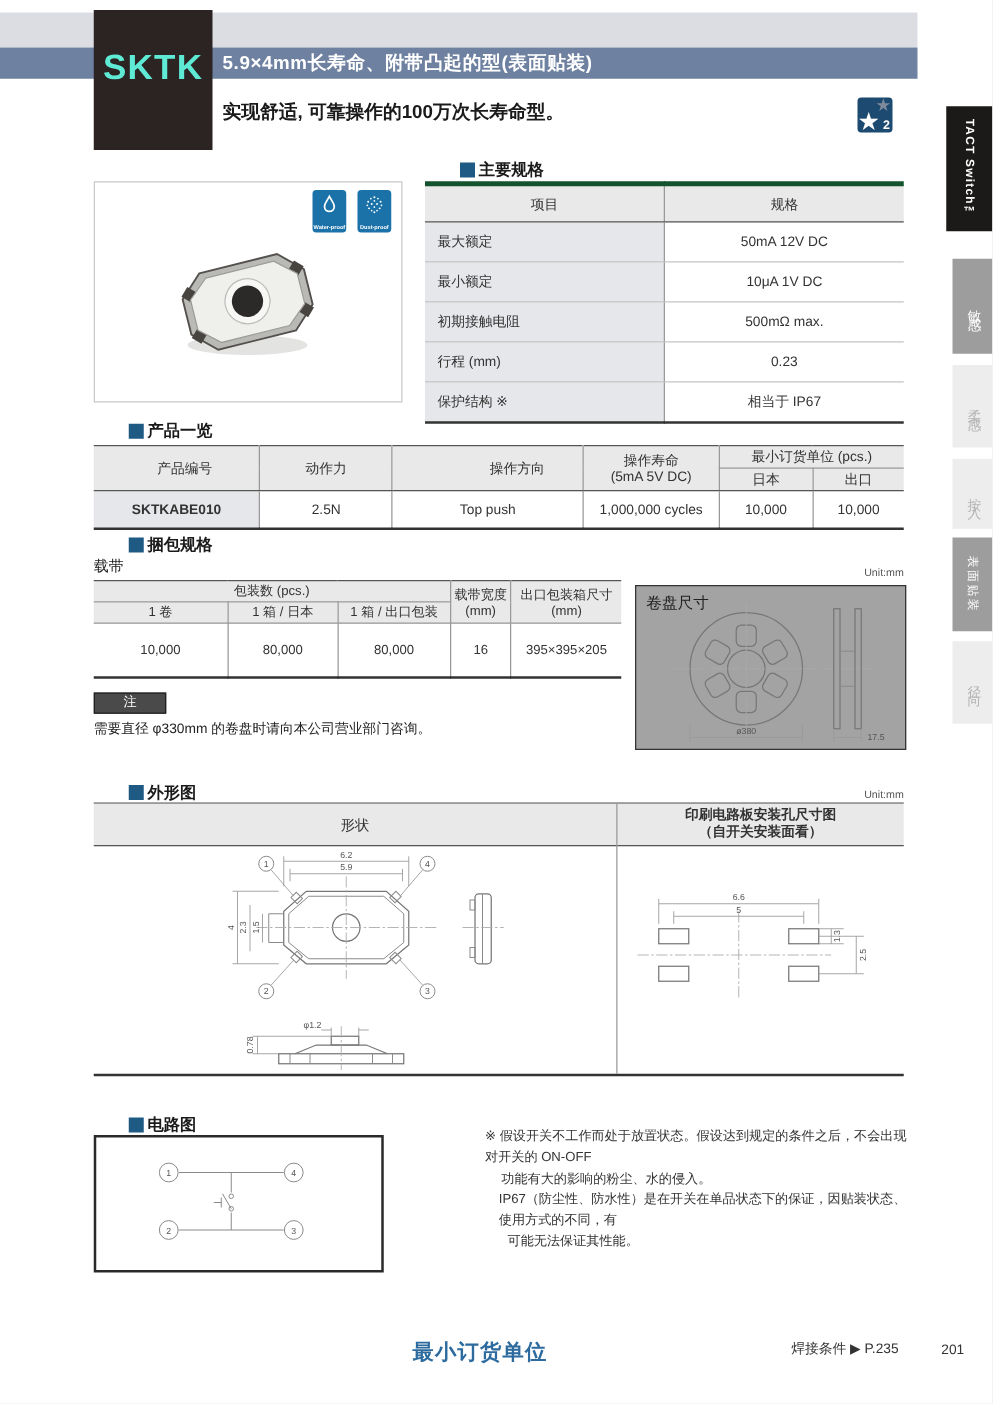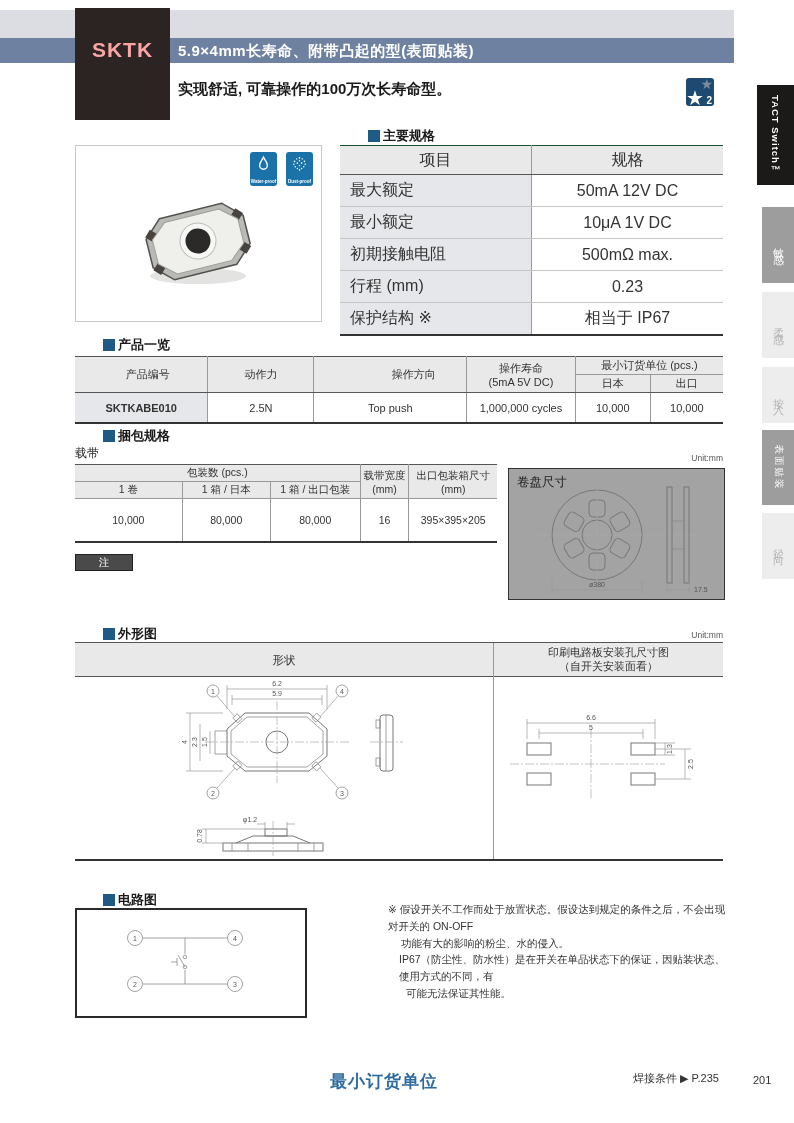--- a/index.html
+++ b/index.html
@@ -5,21 +5,21 @@
   html,body{margin:0;padding:0;background:#e9e9e7;}
   .page{position:relative;width:794px;height:1123px;background:#fff;margin:0 auto;
         font-family:"Liberation Sans","DejaVu Sans",sans-serif;color:#222;overflow:hidden;}
   .abs{position:absolute;}
 
   
   .band-gray{left:0;top:10px;width:734px;height:28px;background:#dcdde3;}
   .band-blue{left:0;top:38px;width:734px;height:25px;background:#6e81a0;}
   .hdr-title{left:178px;top:38px;height:25px;line-height:25px;color:#fff;font-weight:bold;font-size:15px;letter-spacing:.5px;}
   .sktk-box{left:75px;top:8px;width:95px;height:112px;background:#2b2423;text-align:center;}
-  .sktk-box span{display:block;margin-top:30px;color:#fca5a5;font-weight:bold;font-size:21px;letter-spacing:1px;}
+  .sktk-box span{display:block;margin-top:30px;color:#5eead4;font-weight:bold;font-size:28px;letter-spacing:1px;}
   .subtitle{left:178px;top:80px;font-weight:bold;font-size:15px;color:#1a1a1a;}
   .star-badge{left:686px;top:78px;width:28px;height:28px;background:#1d4a70;border-radius:3px;overflow:hidden;}
   .star-gray{position:absolute;right:1px;top:-2px;font-size:14px;color:#7d8a9c;}
   .star-white{position:absolute;left:0px;bottom:-4px;font-size:20px;color:#fff;}
   .star-num{position:absolute;right:2px;bottom:0px;font-size:10px;color:#fff;font-weight:bold;}
 
   
   .side-tact{left:757px;top:85px;width:37px;height:100px;background:#1c1a19;display:flex;align-items:center;justify-content:center;}
   .side-tact span{writing-mode:vertical-rl;color:#fff;font-size:9.5px;font-weight:bold;letter-spacing:1px;}
   .vtab{left:762px;width:32px;display:flex;align-items:center;justify-content:center;}
@@ -37,21 +37,21 @@
   .imgbox{left:75px;top:145px;width:245px;height:175px;border:1px solid #c9c9c9;background:#fff;}
   .badge{position:absolute;top:6px;width:27px;height:34px;background:#1a72a8;border-radius:3px;text-align:center;}
   .badge .lbl{position:absolute;bottom:2px;left:0;right:0;color:#fff;font-size:4.5px;font-weight:bold;}
   .badge svg{margin-top:3px;}
 
   
   table{border-collapse:collapse;}
   td,th{font-weight:normal;}
 
   .spec{left:340px;top:145px;}
-  .spec table{width:383px;font-size:16px;color:#333;border-top:1px solid #14532d;border-bottom:2px solid #333;}
+  .spec table{width:383px;font-size:11px;color:#333;border-top:4px solid #14532d;border-bottom:2px solid #333;}
   .spec th{background:#e9e9e9;height:26px;border-bottom:1px solid #555;text-align:center;}
   .spec td{height:29px;border-bottom:1px solid #c4c4c4;}
   .spec td.i{background:#e5e7ea;padding-left:10px;width:50%;border-right:1px solid #999;}
   .spec th.i{border-right:1px solid #999;}
   .spec td.v{text-align:center;}
   .spec tr:last-child td{border-bottom:none;}
 
   .prod{left:75px;top:356px;}
   .prod table{width:648px;font-size:11px;color:#333;border-top:1px solid #555;border-bottom:2px solid #333;}
   .prod th{background:#e9e9e9;text-align:center;border:1px solid #999;border-top:none;font-size:11px;}
@@ -72,21 +72,21 @@
   .reel-title{position:absolute;left:8px;top:5px;font-size:12.5px;color:#222;}
 
   .notebadge{left:75px;top:554px;width:56px;height:15px;background:#4a4a4a;border:1px solid #222;color:#fff;
              font-size:10.5px;text-align:center;line-height:15px;}
   .notetext{left:75px;top:575px;font-size:11px;color:#222;}
 
   .outline-table{left:75px;top:642px;width:648px;height:216px;border-top:1px solid #555;border-bottom:2px solid #333;}
   .outline-hdr{position:absolute;left:0;top:0;width:648px;height:34px;background:#e9e9e9;border-bottom:1px solid #555;box-sizing:border-box;}
   .outline-div{position:absolute;left:418px;top:0;width:1px;height:216px;background:#999;}
   .oh-shape{position:absolute;left:0;top:0;width:418px;height:34px;display:flex;align-items:center;justify-content:center;font-size:11.5px;color:#333;}
-  .oh-pcb{position:absolute;left:419px;top:0;width:229px;height:34px;display:flex;flex-direction:column;align-items:center;justify-content:center;font-size:11px;color:#333;line-height:1.25;}
+  .oh-pcb{position:absolute;left:419px;top:0;width:229px;height:34px;display:flex;flex-direction:column;align-items:center;justify-content:center;font-size:11px;color:#333;line-height:1.25;font-weight:bold;}
 
   .circbox{left:75px;top:908px;width:228px;height:106px;border:2px solid #2a2a2a;background:#fff;}
   .notes{left:388px;top:901px;width:345px;font-size:10.5px;color:#333;line-height:1.6;}
   .notes .n2{padding-left:13px;} .notes .n3{padding-left:11px;} .notes .n4{padding-left:18px;}
 
   .brand{left:330px;top:1070px;color:#2d6b9f;font-weight:bold;font-size:17px;letter-spacing:1px;}
   .weld{left:633px;top:1071px;font-size:11px;color:#333;}
   .pageno{left:753px;top:1074px;font-size:11px;color:#333;}
 
   
@@ -320,20 +320,21 @@
       <line class="lt" x1="163" y1="52" x2="175" y2="52"></line>
       <line class="lt" x1="163" y1="80" x2="175" y2="80"></line>
       <line class="dim" x1="158" y1="121" x2="180" y2="121"></line>
       <line class="dim" x1="158" y1="114" x2="158" y2="124"></line>
       <line class="dim" x1="180" y1="114" x2="180" y2="124"></line>
       <text class="dimt" x="185" y="123" text-anchor="start">17.5</text>
     </svg>
   </div>
 
   <div class="abs notebadge">注</div>
+  <div class="abs notetext">需要直径 φ330mm 的卷盘时请向本公司营业部门咨询。</div>
 
   <div class="abs sec" style="left:75px;top:625px;">
     <span class="sq"></span>
     <span>外形图</span>
   </div>
   <div class="abs unit" style="left:643px;top:630px;width:80px;text-align:right;">Unit:mm</div>
 
   <div class="abs outline-table">
     <div class="outline-hdr"></div>
     <div class="outline-div"></div>

